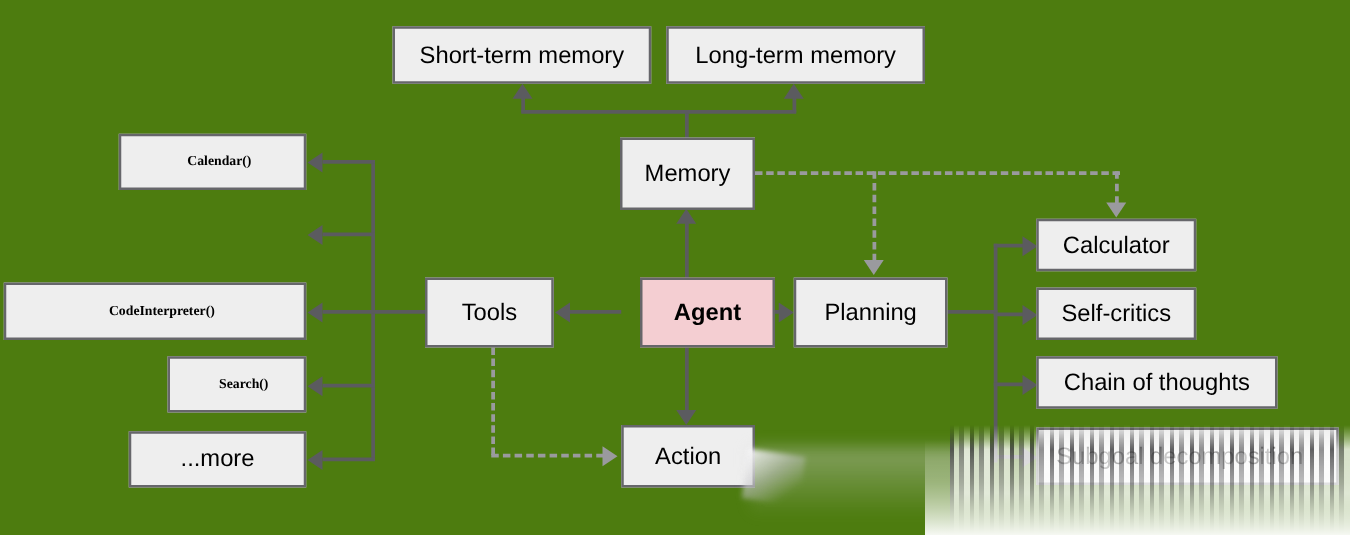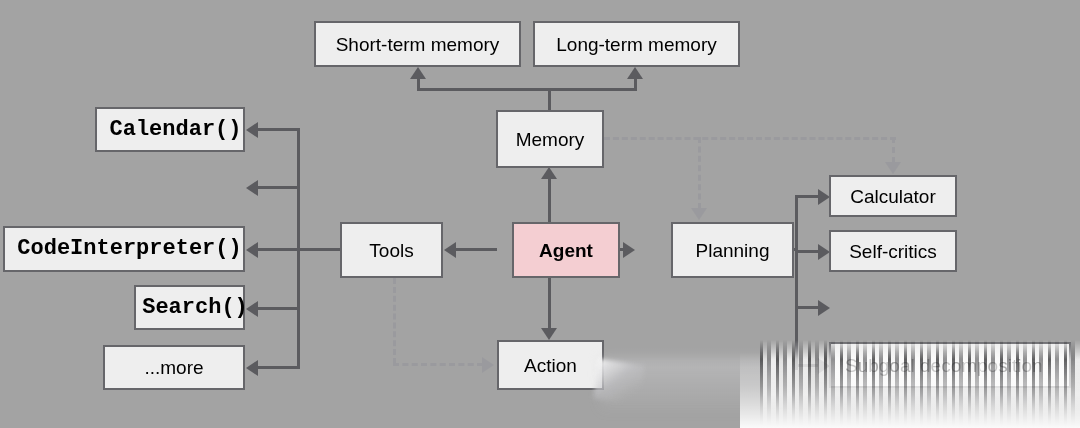--- a/index.html
+++ b/index.html
@@ -7,41 +7,41 @@
     padding: 0;
     background: #ffffff;
   }
   body {
     font-family: "Liberation Sans", sans-serif;
   }
   #canvas {
     position: relative;
     width: 1080px;
     height: 428px;
-    background: #a3a3a3;
+    background: #4d7c0f;
     overflow: hidden;
   }
   .node {
     position: absolute;
     box-sizing: border-box;
     background: #eeeeee;
     border: 2px solid #66666a;
     display: flex;
     align-items: center;
     justify-content: center;
     color: #000000;
     font-size: 19px;
     line-height: 1;
     white-space: nowrap;
     z-index: 5;
   }
   .node.mono {
-    font-family: Liberation Mono, monospace;
+    font-family: Liberation Serif, serif;
     font-weight: bold;
-    font-size: 22px;
+    font-size: 11px;
     padding-left: 11px;
   }
   .node.accent {
     background: #f4ced2;
     font-weight: bold;
   }
   .node.bold {
     font-weight: bold;
   }
 
@@ -172,21 +172,21 @@
   </div>
 
   <div class="node accent bold" style="left:512px;top:222px;width:108px;height:56px;">
     <span>Agent</span>
   </div>
 
   <div class="node" style="left:340px;top:222px;width:103px;height:56px;">
     <span>Tools</span>
   </div>
 
-  <div class="node" style="left:635px;top:222px;width:123px;height:56px;margin-left:36px;">
+  <div class="node" style="left:635px;top:222px;width:123px;height:56px;">
     <span>Planning</span>
   </div>
 
   <div class="node" style="left:497px;top:340px;width:107px;height:50px;">
     <span>Action</span>
   </div>
 
   <div class="edge v" style="left:548px;top:178px;height:46px;"></div>
   <div class="arrow up" style="left:541px;top:167px;"></div>
 
@@ -236,20 +236,23 @@
   <div class="arrow left" style="left:246px;top:360px;"></div>
 
   <div class="node" style="left:829px;top:175px;width:128px;height:42px;">
     <span>Calculator</span>
   </div>
 
   <div class="node" style="left:829px;top:230px;width:128px;height:42px;">
     <span>Self-critics</span>
   </div>
 
+  <div class="node" style="left:829px;top:285px;width:193px;height:42px;">
+    <span>Chain of thoughts</span>
+  </div>
 
   <div class="node" style="left:829px;top:342px;width:242px;height:46px;justify-content:flex-start;padding-left:14px;">
     <span>Subgoal decomposition</span>
   </div>
 
   <div class="edge v" style="left:795px;top:195px;height:175px;"></div>
   <div class="edge h" style="left:758px;top:248px;width:40px;"></div>
 
   <div class="edge h" style="left:795px;top:195px;width:28px;"></div>
   <div class="arrow right" style="left:818px;top:189px;"></div>

